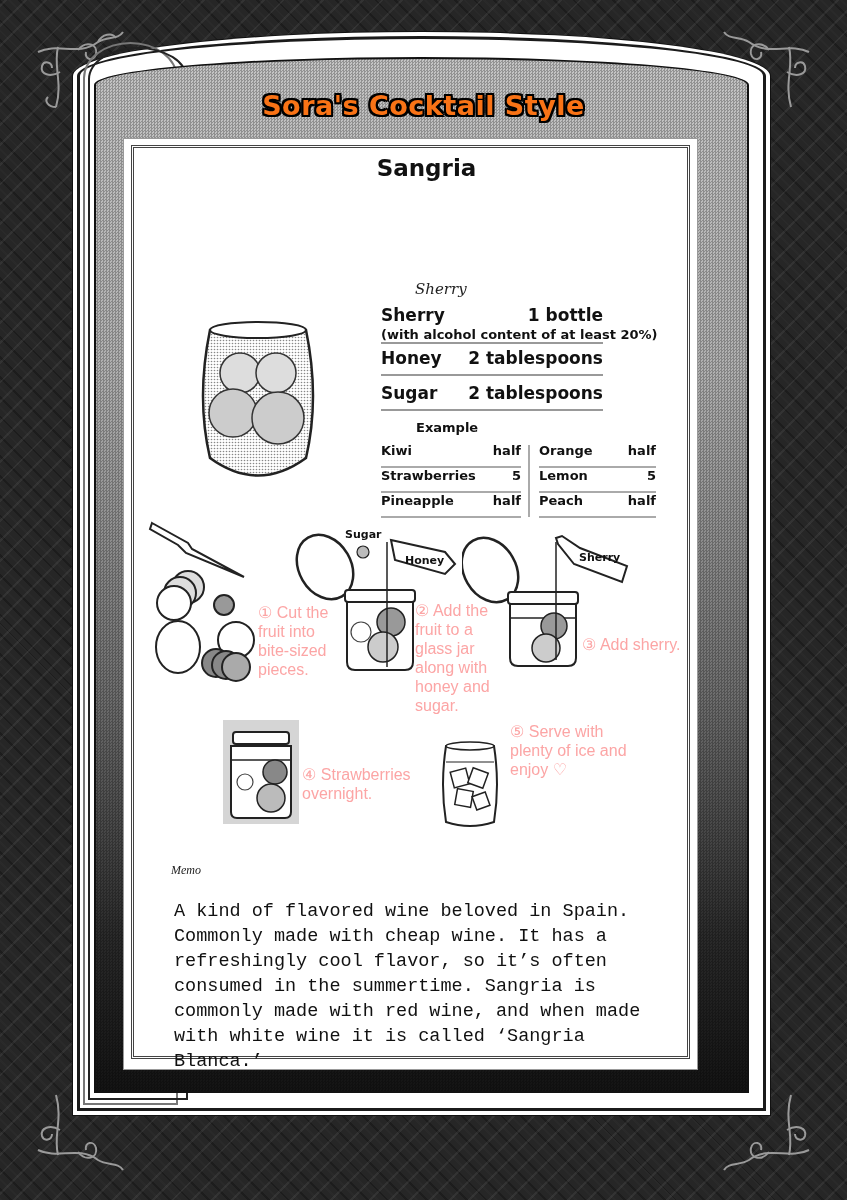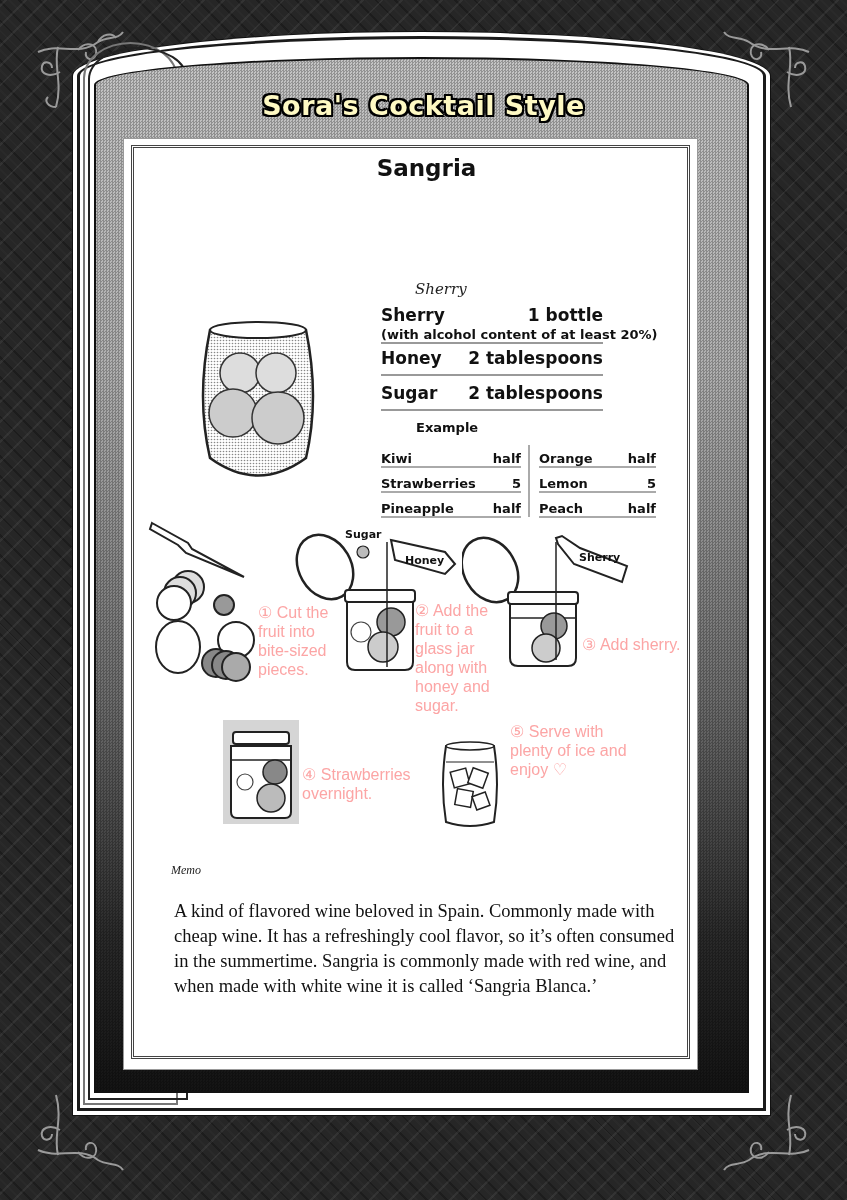--- a/index.html
+++ b/index.html
@@ -43,21 +43,21 @@
     border-top-left-radius: 50% 28px; border-top-right-radius: 50% 28px;
     border: 2px solid #111;
     background:
       repeating-conic-gradient(rgba(0,0,0,0.25) 0 25%, transparent 0 50%) 0 0 / 3px 3px,
       linear-gradient(to bottom, #c4c4c4 0%, #b0b0b0 30%, #6d6d6d 62%, #2a2a2a 85%, #141414 100%);
   }
 
   .banner-title {
     position: absolute; left: 0; right: 0; top: 90px; text-align: center;
     font-family: "DejaVu Sans", sans-serif; font-weight: bold; font-size: 27px;
-    color: #fef9c3; letter-spacing: 0.5px;
+    color: #f97316; letter-spacing: 0.5px;
     text-shadow:
       -2px -2px 0 #000, 2px -2px 0 #000, -2px 2px 0 #000, 2px 2px 0 #000,
       0 -2px 0 #000, 0 2px 0 #000, -2px 0 0 #000, 2px 0 0 #000;
   }
 
   
   .page-outer {
     position: absolute; left: 123px; top: 138px; width: 575px; height: 932px;
     background: #fff; border: 1px solid #999;
   }
@@ -89,21 +89,21 @@
   .r1 { top: 305px; height: 39px; }
   .r2 { top: 348px; height: 28px; }
   .r3 { top: 383px; height: 28px; }
 
   .example-label { position: absolute; left: 416px; top: 420px; font-weight: bold; font-size: 13px; color: #111; }
 
   .fruit-col { position: absolute; top: 443px; width: 140px; }
   .fruit-col.left { left: 381px; }
   .fruit-col.right { left: 539px; width: 117px; }
   .fruit-row {
-    display: flex; justify-content: space-between; align-items: flex-end;
+    display: flex; justify-content: space-between; align-items: flex-start;
     height: 25px; font-weight: bold; font-size: 13px; color: #111;
     border-bottom: 2px solid #aaa;
   }
   .col-divider { position: absolute; left: 528px; top: 445px; width: 2px; height: 72px; background: #aaa; }
 
   .step-art { position: absolute; }
   .step-text {
     position: absolute; font-family: "Liberation Sans", sans-serif; font-size: 16px; line-height: 19px; color: #fca5a5;
   }
   .s1 { left: 258px; top: 603px; width: 80px; }
@@ -111,21 +111,21 @@
   .s3 { left: 582px; top: 635px; width: 100px; }
   .s4 { left: 302px; top: 765px; width: 110px; }
   .s5 { left: 510px; top: 722px; width: 140px; }
 
   .memo-label {
     position: absolute; left: 171px; top: 863px;
     font-family: "Liberation Serif", serif; font-style: italic; font-size: 12px; color: #222;
   }
   .memo-text {
     position: absolute; left: 174px; top: 899px; width: 510px;
-    font-family: Liberation Serif, serif; font-size: 18.5px; line-height: 25px; color: #111;
+    font-family: Liberation Mono, monospace; font-size: 18.5px; line-height: 25px; color: #111;
   }
 </style>
 </head>
 <body>
 
 <svg class="ornament orn-tl" viewBox="0 0 110 100">
   <g fill="none" stroke="#9a9a9a" stroke-width="2">
     <path d="M20 40 C40 30 60 45 80 30 C90 24 100 28 105 20"></path>
     <path d="M40 35 C35 55 45 70 38 95"></path>
     <path d="M60 38 c8 -10 20 -6 18 4 c-2 8 -12 6 -10 -2"></path>

